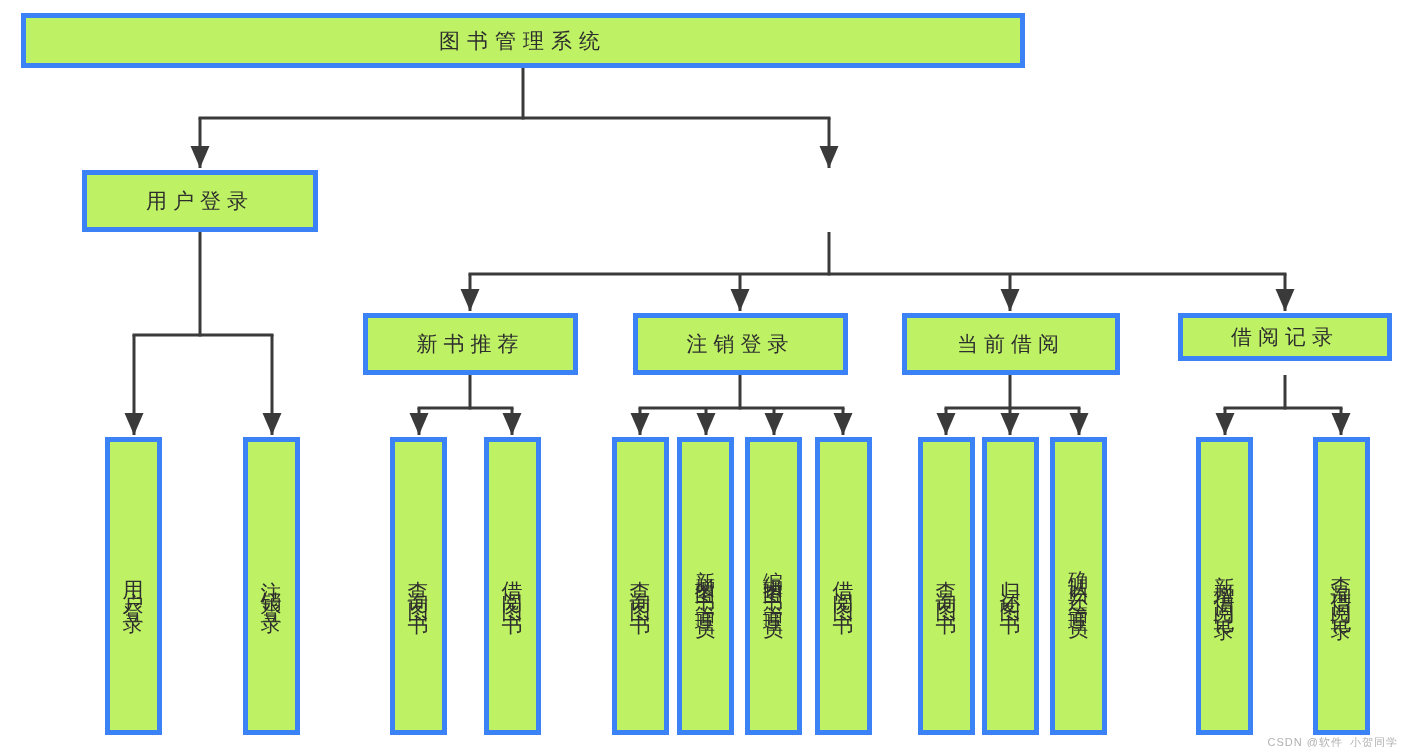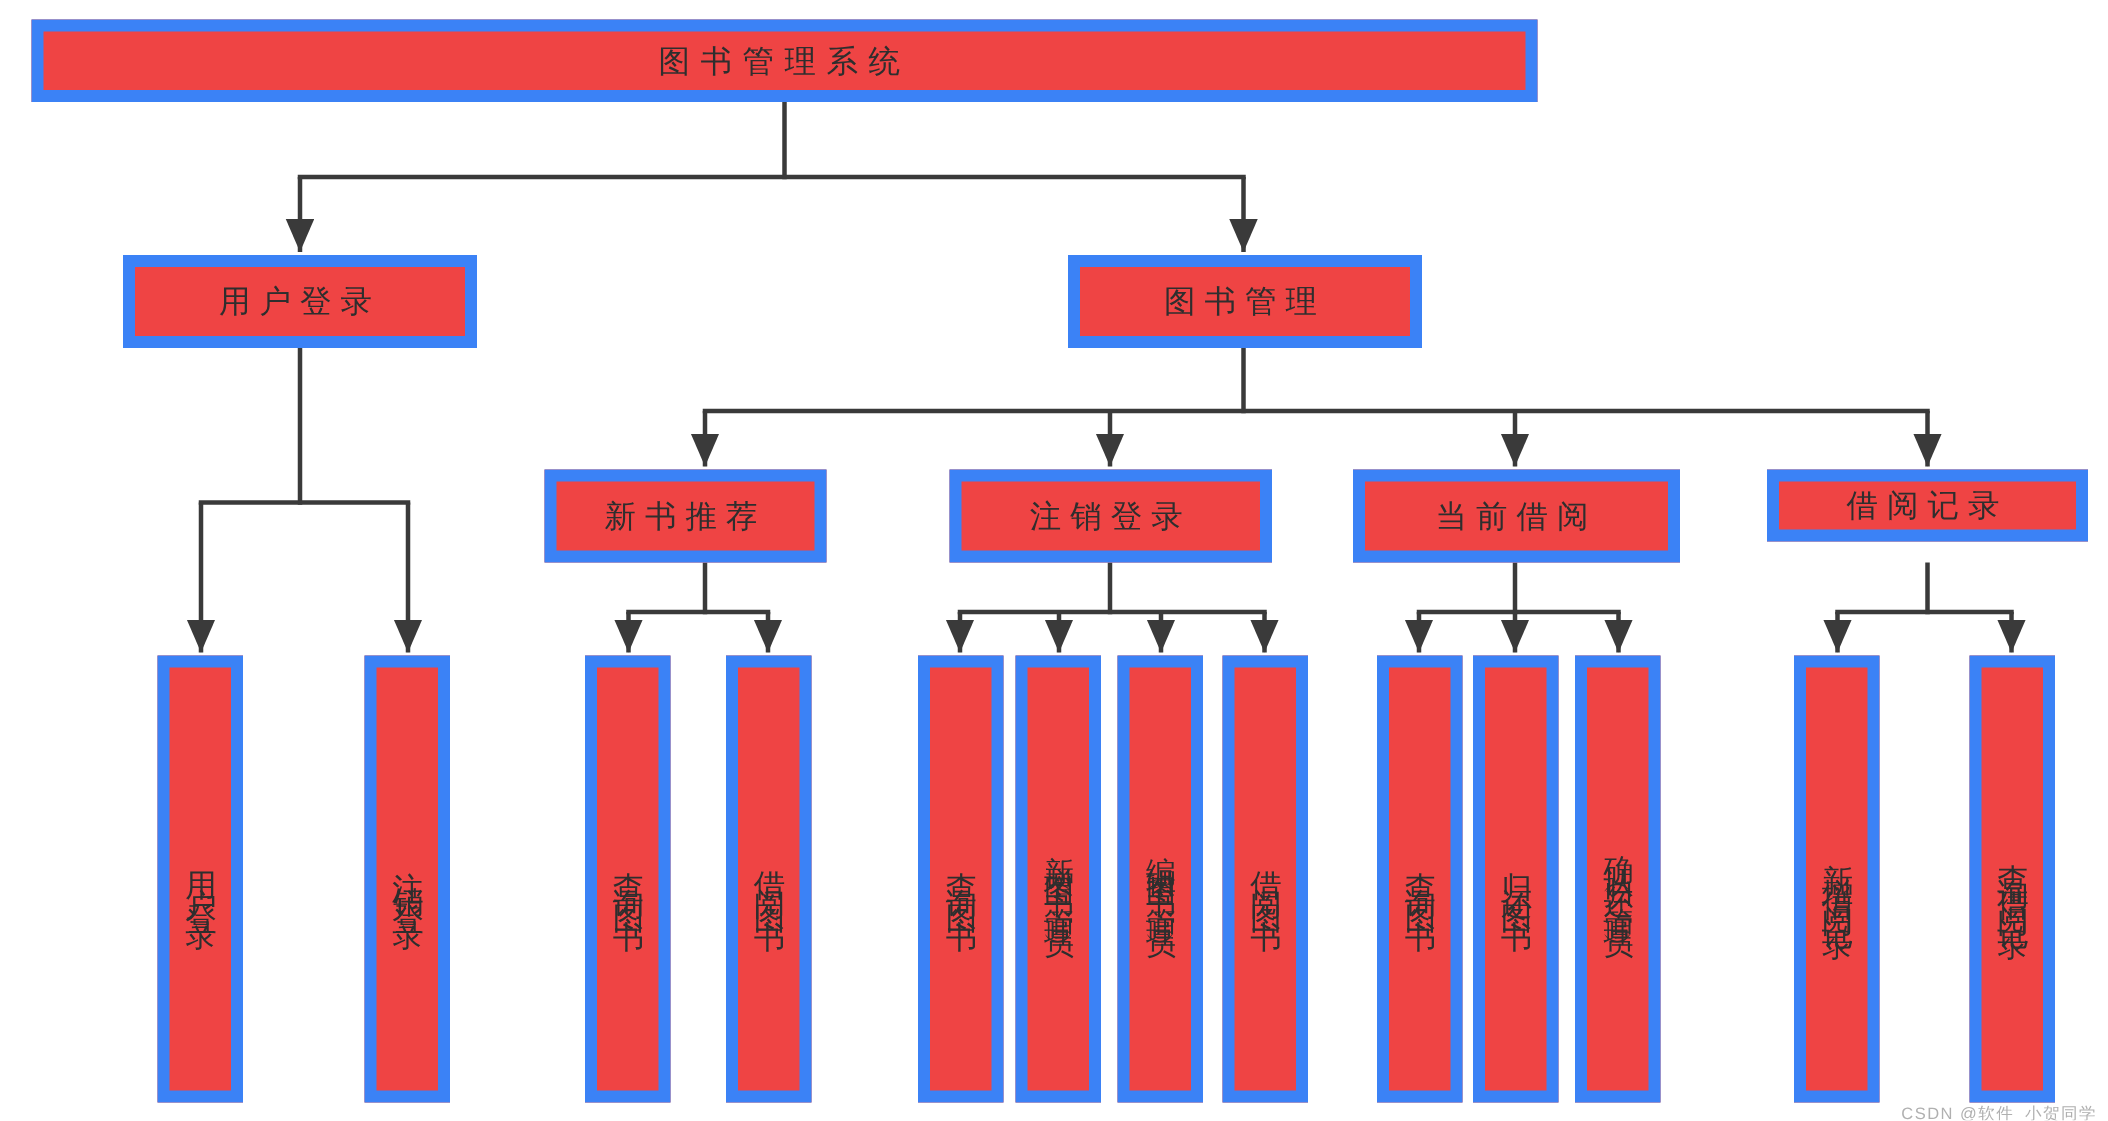--- a/index.html
+++ b/index.html
@@ -21,22 +21,22 @@
     width: 1405px; height: 747px;
     z-index: 0;
   }
   .connectors line {
     stroke: #3a3a3a;
     stroke-width: 3;
   }
   .node {
     position: absolute;
     box-sizing: border-box;
-    border: 8px solid #3b82f6;
-    background: #ef4444;
+    border: 5px solid #3b82f6;
+    background: #bef264;
     color: #2e2e2e;
     display: flex;
     align-items: center;
     justify-content: center;
     font-size: 21px;
     letter-spacing: 6px;
     z-index: 1;
     white-space: nowrap;
   }
   .node.root {
@@ -118,23 +118,22 @@
 
     <line x1="1285" y1="375" x2="1285" y2="409.5"></line>
     <line x1="1223.5" y1="408" x2="1342.5" y2="408"></line>
     <line x1="1225" y1="408" x2="1225" y2="435" marker-end="url(#arrow)"></line>
     <line x1="1341" y1="408" x2="1341" y2="435" marker-end="url(#arrow)"></line>
   </svg>
 
   <div class="node root" style="left:21px; top:13px; width:1004px; height:55px;">图书管理系统</div>
 
   <div class="node" style="left:82px; top:170px; width:236px; height:62px;">用户登录</div>
-  <div class="node" style="left:712px; top:170px; width:236px; height:62px;">图书管理</div>
 
-  <div class="node" style="left:363px; top:313px; width:188px; height:62px;">新书推荐</div>
+  <div class="node" style="left:363px; top:313px; width:215px; height:62px;">新书推荐</div>
   <div class="node" style="left:633px; top:313px; width:215px; height:62px;">注销登录</div>
   <div class="node" style="left:902px; top:313px; width:218px; height:62px;text-align:right;">当前借阅</div>
   <div class="node" style="left:1178px; top:313px; width:214px; height:48px;">借阅记录</div>
 
   <div class="node vnode" style="left:105px; top:437px; width:57px; height:298px;">用户登录</div>
   <div class="node vnode" style="left:243px; top:437px; width:57px; height:298px;">注销登录</div>
 
   <div class="node vnode" style="left:390px; top:437px; width:57px; height:298px;">查询图书</div>
   <div class="node vnode" style="left:484px; top:437px; width:57px; height:298px;">借阅图书</div>
 

